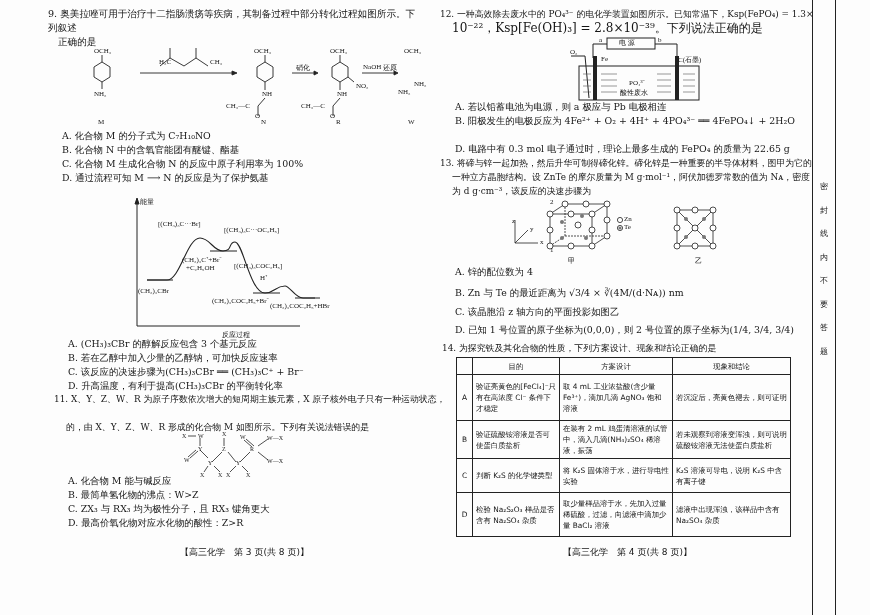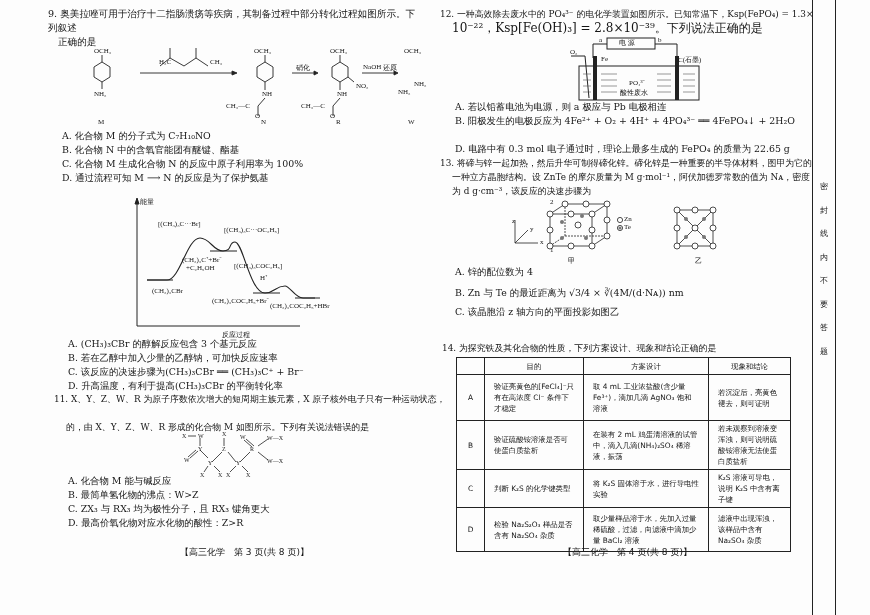--- a/index.html
+++ b/index.html
@@ -8,21 +8,21 @@
   .page{position:absolute;top:0;height:615px;}
   .left{left:0;width:420px;}
   .right{left:420px;width:390px;}
   .q{position:absolute;font-size:9.6px;line-height:14px;}
   .opt{position:absolute;font-size:9.4px;line-height:14px;white-space:nowrap;}
   .footer{position:absolute;font-size:9px;font-family:"DejaVu Sans","Liberation Sans",sans-serif;white-space:nowrap;}
   .lbl{position:absolute;font-size:7px;white-space:nowrap;font-family:"Liberation Serif",serif;}
   .strip{position:absolute;left:812px;top:0;width:22px;height:615px;border-left:1.5px solid #222;border-right:1.5px solid #222;}
   .strip-text{position:absolute;left:0;width:22px;top:175px;text-align:center;font-size:8px;line-height:23.5px;font-family:"DejaVu Sans",sans-serif;}
   table.q14{position:absolute;left:36px;top:357px;width:335px;border-collapse:collapse;font-size:7.4px;line-height:11px;font-family:"DejaVu Sans","Liberation Sans",sans-serif;}
-  table.q14 td,table.q14 th{border:1px solid #222;padding:2px 9px;vertical-align:middle;}
+  table.q14 td,table.q14 th{border:1px solid #222;padding:2px 3px;vertical-align:middle;}
   table.q14 th{font-weight:normal;height:12px;}
   table.q14 td.letter{text-align:center;width:9px;}
 </style>
 </head>
 <body>
 
 <div class="page left">
 
   <div class="q" style="left:48px;top:7px;width:370px;">
     <div>9. 奥美拉唑可用于治疗十二指肠溃疡等疾病，其制备过程中部分转化过程如图所示。下列叙述</div>
@@ -105,21 +105,21 @@
         <line x1="170" y1="100" x2="195" y2="100"></line>
     </g>
   </svg>
   <span class="lbl" style="left:140px;top:197px">能量</span>
   <span class="lbl" style="left:158px;top:220px">[(CH₃)₃C···Br]</span>
   <span class="lbl" style="left:224px;top:226px">[(CH₃)₃C···OC₂H₅]</span>
   <span class="lbl" style="left:182px;top:255px">(CH₃)₃C⁺+Br⁻</span>
   <span class="lbl" style="left:186px;top:264px">+C₂H₅OH</span>
   <span class="lbl" style="left:234px;top:262px">[(CH₃)₃COC₂H₅]</span>
   <span class="lbl" style="left:260px;top:273px">H⁺</span>
-  <span class="lbl" style="left:152px;top:287px">(CH₃)₃CBr</span>
+  <span class="lbl" style="left:138px;top:287px">(CH₃)₃CBr</span>
   <span class="lbl" style="left:212px;top:296px">(CH₃)₃COC₂H₅+Br⁻</span>
   <span class="lbl" style="left:270px;top:302px">(CH₃)₃COC₂H₅+HBr</span>
   <span class="lbl" style="left:222px;top:330px">反应过程</span>
 
   <div class="opt" style="left:68px;top:337px">A. (CH₃)₃CBr 的醇解反应包含 3 个基元反应</div>
   <div class="opt" style="left:68px;top:365px">C. 该反应的决速步骤为(CH₃)₃CBr ══ (CH₃)₃C⁺ + Br⁻</div>
   <div class="opt" style="left:68px;top:351px">B. 若在乙醇中加入少量的乙醇钠，可加快反应速率</div>
   <div class="opt" style="left:68px;top:379px">D. 升高温度，有利于提高(CH₃)₃CBr 的平衡转化率</div>
 
   <div class="opt" style="left:54px;top:392px;font-size:8.9px">11. X、Y、Z、W、R 为原子序数依次增大的短周期主族元素，X 原子核外电子只有一种运动状态，</div>
@@ -283,20 +283,21 @@
   <span class="lbl" style="left:130px;top:198px">2</span>
   <span class="lbl" style="left:130px;top:246px">1</span>
   <span class="lbl" style="left:204px;top:215px">Zn</span>
   <span class="lbl" style="left:204px;top:223px">Te</span>
   <span class="lbl" style="left:148px;top:256px">甲</span>
   <span class="lbl" style="left:275px;top:256px">乙</span>
 
   <div class="opt" style="left:35px;top:265px">A. 锌的配位数为 4</div>
   <div class="opt" style="left:35px;top:286px">B. Zn 与 Te 的最近距离为 √3/4 × ∛(4M/(d·Nᴀ)) nm</div>
   <div class="opt" style="left:35px;top:305px">C. 该晶胞沿 z 轴方向的平面投影如图乙</div>
+  <div class="opt" style="left:35px;top:323px">D. 已知 1 号位置的原子坐标为(0,0,0)，则 2 号位置的原子坐标为(1/4, 3/4, 3/4)</div>
 
   <div class="opt" style="left:22px;top:341px;font-size:8.9px">14. 为探究铁及其化合物的性质，下列方案设计、现象和结论正确的是</div>
 
   <table class="q14">
     <tbody>
         <tr>
       <th style="width:9px"></th>
       <th style="width:80px">目的</th>
       <th style="width:106px">方案设计</th>
       <th>现象和结论</th>

